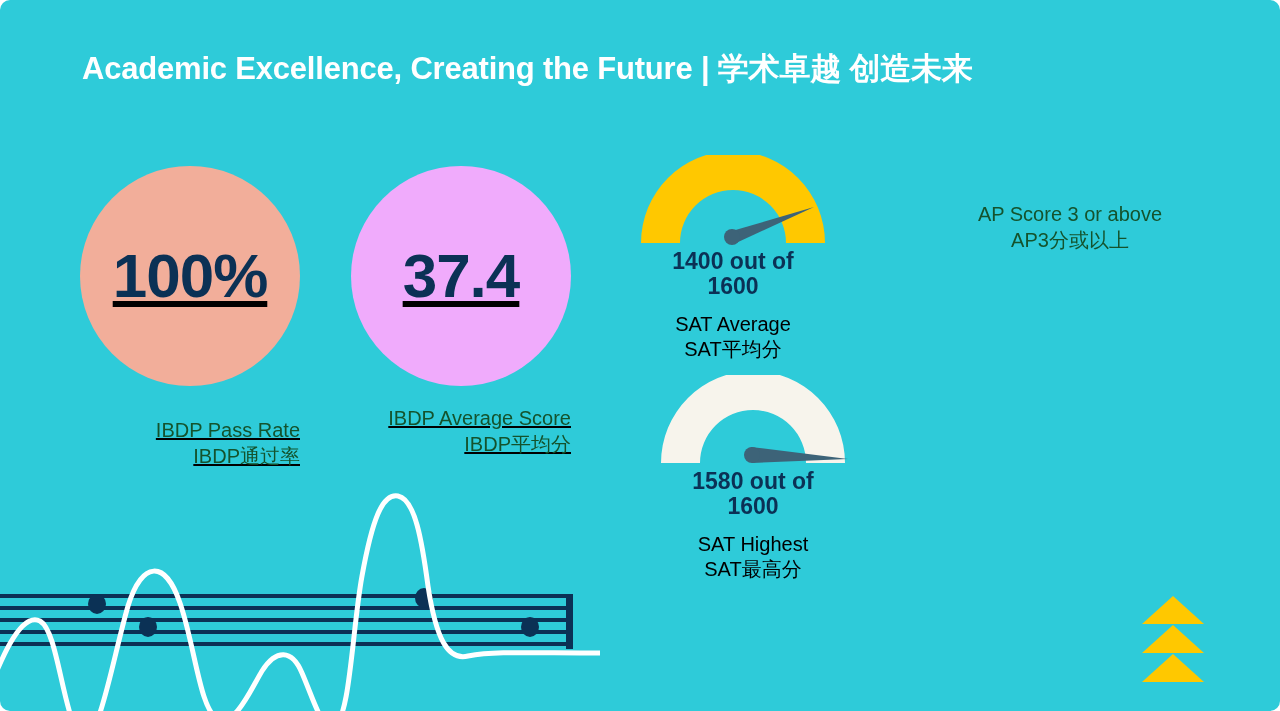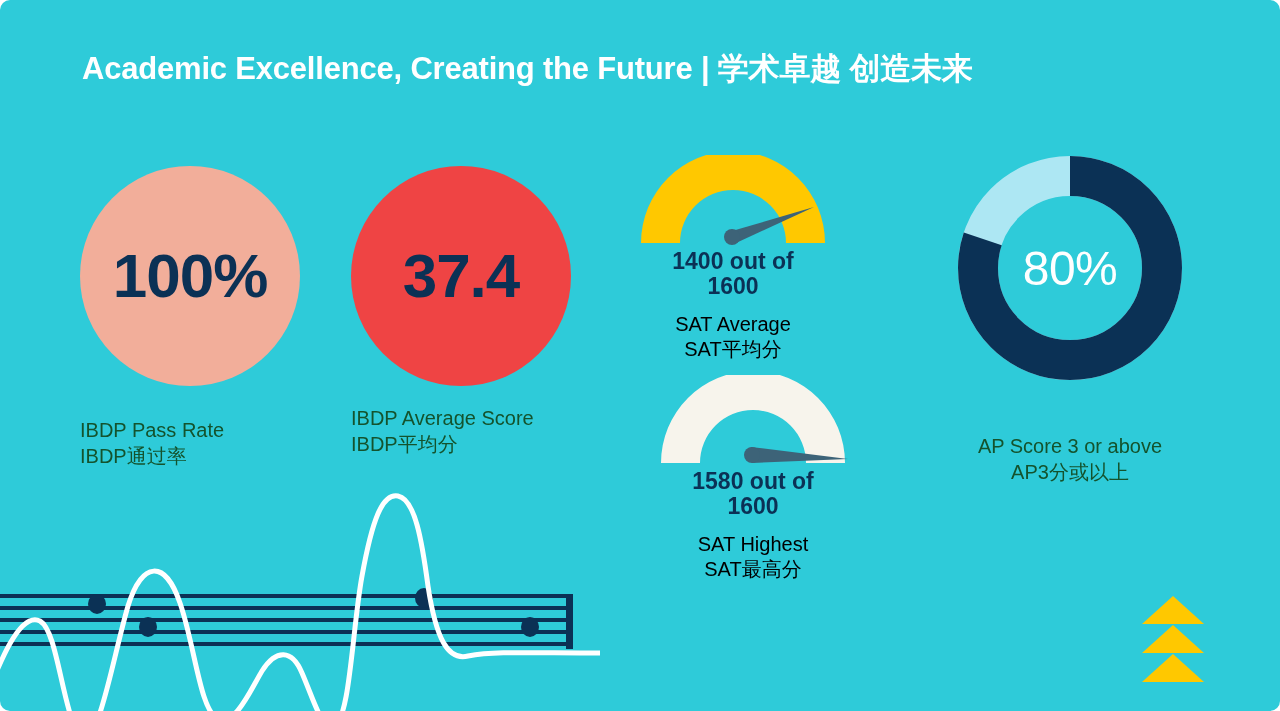--- a/index.html
+++ b/index.html
@@ -30,21 +30,22 @@
     font-size: 31px;
     font-weight: bold;
     color: #ffffff;
     letter-spacing: -0.2px;
     white-space: nowrap;
   }
 
   
   .stat {
     position: absolute;
-    text-align: left;
+    text-align: right;
+    text-decoration: underline;
   }
   .bubble {
     border-radius: 50%;
     display: flex;
     align-items: center;
     justify-content: center;
   }
   .bubble-value {
     font-size: 62px;
     font-weight: bold;
@@ -64,21 +65,21 @@
   #stat-ibdp-pass .bubble {
     width: 220px; height: 220px;
     background: #F2AE9A;
   }
   #stat-ibdp-pass .caption { margin-top: 32px; }
 
   
   #stat-ibdp-avg { left: 351px; top: 166px; width: 220px; }
   #stat-ibdp-avg .bubble {
     width: 220px; height: 220px;
-    background: #ef4444;
+    background: #f0abfc;
   }
   #stat-ibdp-avg .caption { margin-top: 20px; }
 
   
   .gauge-stat { position: absolute; text-align: center; width: 210px; }
   #stat-sat-avg  { left: 628px; top: 155px; }
   #stat-sat-high { left: 648px; top: 375px; }
   .gauge-svg { display: block; margin: 0 auto; }
   .gauge-value {
     font-size: 23px;
@@ -156,29 +157,20 @@
       <path d="M 99 80 L 103 72 L 200 84 L 104 88 Z" fill="#3D6378"></path>
       <circle cx="104" cy="80" r="8" fill="#3D6378"></circle>
     </svg>
     <div class="gauge-value">1580 out of
 1600</div>
     <div class="gauge-caption">SAT Highest
 SAT最高分</div>
   </div>
 
   <div id="stat-ap">
-    <div id="donut-wrap">
-      <svg width="232" height="232" viewBox="0 0 232 232">
-
-        <circle cx="116" cy="116" r="92" fill="none" stroke="#ADE7F3" stroke-width="40"></circle>
-
-        <circle cx="116" cy="116" r="92" fill="none" stroke="#0B3155" stroke-width="40" stroke-dasharray="462.5 115.6" transform="rotate(-90 116 116)"></circle>
-      </svg>
-      <div id="donut-value">80%</div>
-    </div>
     <div class="caption">AP Score 3 or above
 AP3分或以上</div>
   </div>
 
   <svg id="music-deco" viewBox="0 0 600 230">
     <g>
       <rect x="0" y="113" width="572" height="4" fill="#0B3155"></rect>
       <rect x="0" y="125" width="572" height="4" fill="#0B3155"></rect>
       <rect x="0" y="137" width="572" height="4" fill="#0B3155"></rect>
       <rect x="0" y="149" width="572" height="4" fill="#0B3155"></rect>

